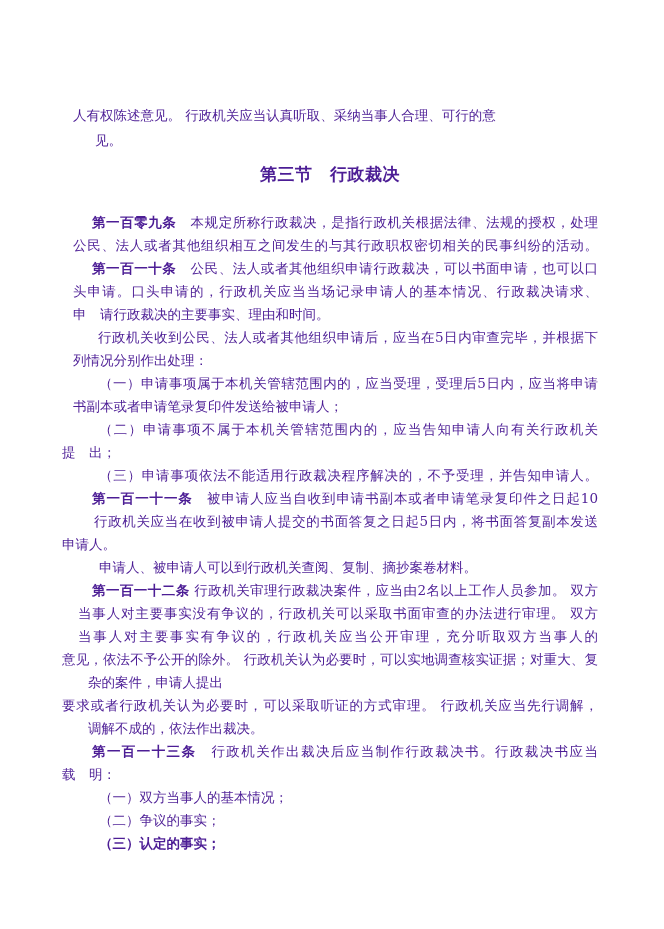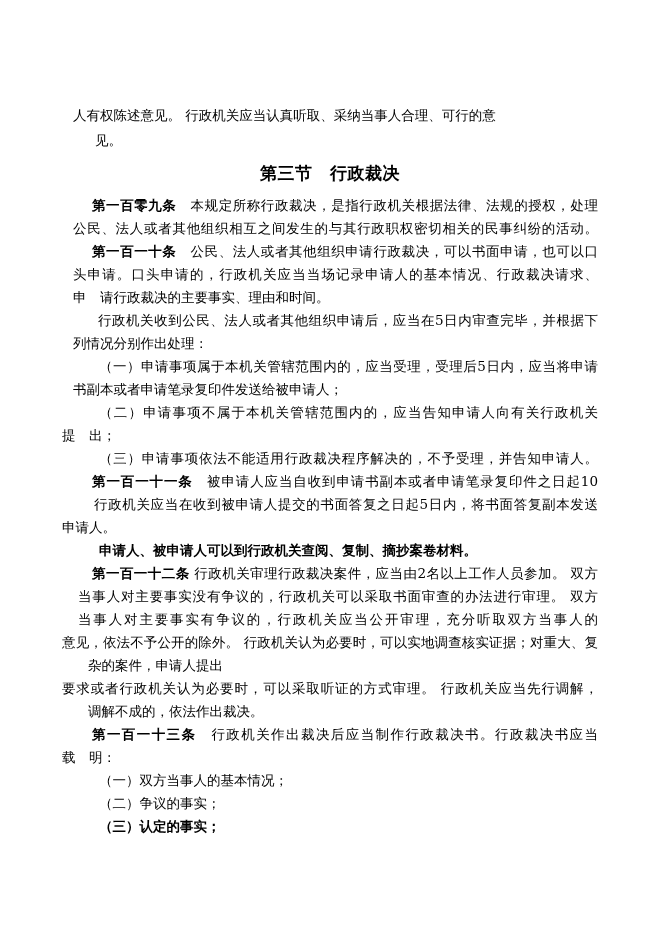--- a/index.html
+++ b/index.html
@@ -3,21 +3,21 @@
 <meta charset="utf-8">
 <style>
   html, body { margin: 0; padding: 0; }
   body { background: #ffffff; }
 
   .page {
     position: relative;
     width: 664px;
     height: 929px;
     background: #ffffff;
-    color: #000000;
+    color: #4c1d95;
     font-family: "DejaVu Serif", "Liberation Serif", serif;
     font-size: 13.5px;
     overflow: hidden;
   }
 
   .content {
     position: absolute;
     left: 62px;
     top: 103px;
     width: 536px;
@@ -29,26 +29,26 @@
   .line {
     white-space: normal;
     text-align: left;
   }
   .line.justify {
     text-align: justify;
     text-align-last: justify;
   }
 
   .section-heading {
-    margin: 10px 0 7px 0;
+    margin: 10px 0 24px 0;
     font-size: 17px;
     line-height: 24px;
     font-weight: bold;
     text-align: center;
-    font-family: Liberation Mono, monospace;
+    font-family: Liberation Sans, sans-serif;
     letter-spacing: 0.5px;
   }
 
   .article-number {
     font-weight: bold;
     font-family: "DejaVu Sans", "Liberation Sans", sans-serif;
   }
 </style>
 </head>
 <body>
@@ -69,21 +69,21 @@
         <div class="line justify" style="padding-left: 36px;"><span>行政机关收到公民、法人或者其他组织申请后，应当在5日内审查完毕，并根据下</span></div>
         <div class="line" style="padding-left: 11px;"><span>列情况分别作出处理：</span></div>
         <div class="line justify" style="padding-left: 37px;"><span>（一）申请事项属于本机关管辖范围内的，应当受理，受理后5日内，应当将申请</span></div>
         <div class="line" style="padding-left: 11px;"><span>书副本或者申请笔录复印件发送给被申请人；</span></div>
         <div class="line justify" style="padding-left: 37px;"><span>（二）申请事项不属于本机关管辖范围内的，应当告知申请人向有关行政机关</span></div>
         <div class="line" style="padding-left: 0px;"><span>提　出；</span></div>
         <div class="line justify" style="padding-left: 37px;"><span>（三）申请事项依法不能适用行政裁决程序解决的，不予受理，并告知申请人。</span></div>
         <div class="line justify" style="padding-left: 30px;"><span class="article-number">第一百一十一条</span><span>　被申请人应当自收到申请书副本或者申请笔录复印件之日起10</span></div>
         <div class="line justify" style="padding-left: 32px;"><span>行政机关应当在收到被申请人提交的书面答复之日起5日内，将书面答复副本发送</span></div>
         <div class="line" style="padding-left: 0px;"><span>申请人。</span></div>
-        <div class="line" style="padding-left: 37px; font-weight: bold;"><span>申请人、被申请人可以到行政机关查阅、复制、摘抄案卷材料。</span></div>
+        <div class="line" style="padding-left: 37px;"><span>申请人、被申请人可以到行政机关查阅、复制、摘抄案卷材料。</span></div>
         <div class="line justify" style="padding-left: 30px;"><span class="article-number">第一百一十二条</span><span> 行政机关审理行政裁决案件，应当由2名以上工作人员参加。 双方</span></div>
         <div class="line justify" style="padding-left: 16px;"><span>当事人对主要事实没有争议的，行政机关可以采取书面审查的办法进行审理。 双方</span></div>
         <div class="line justify" style="padding-left: 16px;"><span>当事人对主要事实有争议的，行政机关应当公开审理，充分听取双方当事人的</span></div>
         <div class="line justify" style="padding-left: 0px;"><span>意见，依法不予公开的除外。 行政机关认为必要时，可以实地调查核实证据；对重大、复</span></div>
         <div class="line" style="padding-left: 26px;"><span>杂的案件，申请人提出</span></div>
         <div class="line justify" style="padding-left: 0px;"><span>要求或者行政机关认为必要时，可以采取听证的方式审理。 行政机关应当先行调解，</span></div>
         <div class="line" style="padding-left: 26px;"><span>调解不成的，依法作出裁决。</span></div>
         <div class="line justify" style="padding-left: 30px;"><span class="article-number">第一百一十三条</span><span>　行政机关作出裁决后应当制作行政裁决书。行政裁决书应当</span></div>
         <div class="line" style="padding-left: 0px;"><span>载　明：</span></div>
         <div class="line" style="padding-left: 37px;"><span>（一）双方当事人的基本情况；</span></div>

